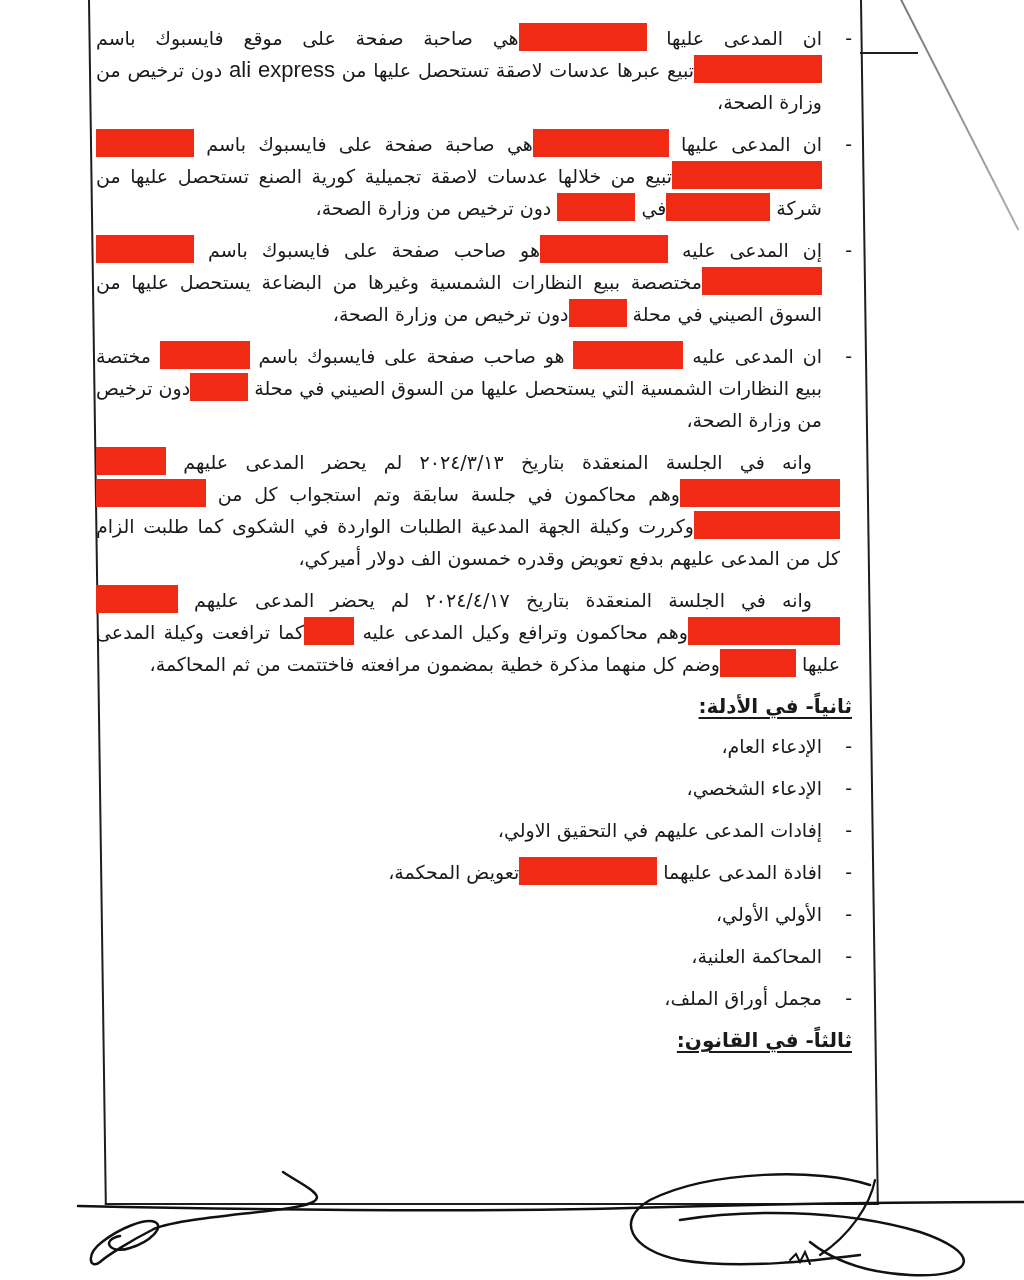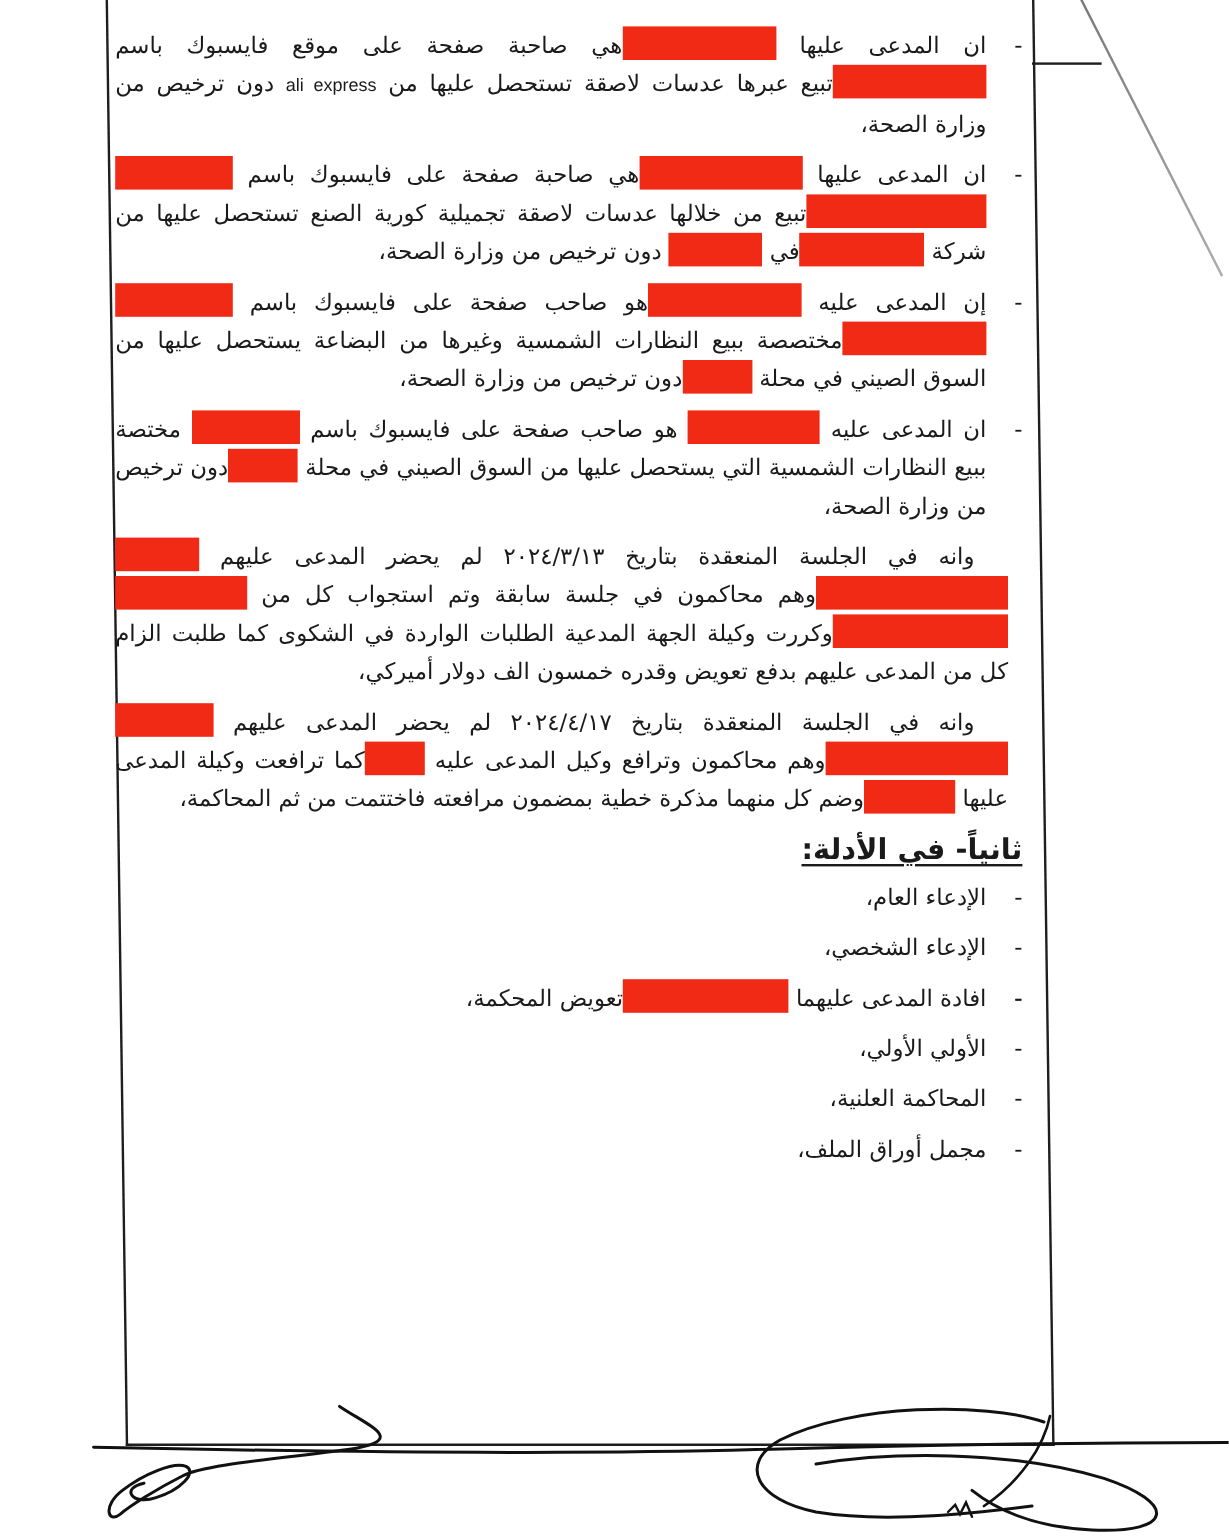--- a/index.html
+++ b/index.html
@@ -74,21 +74,21 @@
     .redact {
       display: inline-block;
       background: #f02a14;
       height: 28px;
       vertical-align: -6px;
     }
     .section-heading {
       font-weight: bold;
       text-decoration: underline;
       text-underline-offset: 4px;
-      font-size: 24px;
+      font-size: 20px;
       margin: 4px 0 8px 0;
     }
     .intro-line {
       text-indent: 28px;
       margin: 0 0 8px 0;
     }
     .evidence-list {
       list-style: none;
       margin: 0;
       padding: 0;
@@ -99,21 +99,21 @@
       margin: 0 0 10px 0;
       line-height: 32px;
     }
     .evidence-list li .dash {
       position: absolute;
       right: 0;
       top: 0;
     }
     .latin {
       font-family: "Liberation Sans", sans-serif;
-      font-size: 15px;
+      font-size: 22px;
       direction: ltr;
       unicode-bidi: embed;
     }
     .signature {
       position: absolute;
       pointer-events: none;
     }
   </style>
 </head>
 <body>
@@ -129,27 +129,28 @@
       <div class="bullet-para"><span class="dash">-</span><span>إن المدعى عليه </span><span class="redact" style="width: 128px; background: rgb(240, 42, 20);"></span><span>هو صاحب صفحة على فايسبوك باسم </span><span class="redact" style="width: 98px; background: rgb(240, 42, 20);"></span><span> </span><span class="redact" style="width: 120px; background: rgb(240, 42, 20);"></span><span>مختصصة ببيع النظارات الشمسية وغيرها من البضاعة يستحصل عليها من السوق الصيني في محلة </span><span class="redact" style="width: 58px; background: rgb(240, 42, 20);"></span><span>دون ترخيص من وزارة الصحة،</span></div>
       <div class="bullet-para"><span class="dash">-</span><span>ان المدعى عليه </span><span class="redact" style="width: 110px; background: rgb(240, 42, 20);"></span><span> هو صاحب صفحة على فايسبوك باسم </span><span class="redact" style="width: 90px; background: rgb(240, 42, 20);"></span><span> مختصة ببيع النظارات الشمسية التي يستحصل عليها من السوق الصيني في محلة </span><span class="redact" style="width: 58px; background: rgb(240, 42, 20);"></span><span>دون ترخيص من وزارة الصحة،</span></div>
       <div class="plain-para"><span>وانه في الجلسة المنعقدة بتاريخ ٢٠٢٤/٣/١٣ لم يحضر المدعى عليهم </span><span class="redact" style="width: 70px; background: rgb(240, 42, 20);"></span><span> </span><span class="redact" style="width: 160px; background: rgb(240, 42, 20);"></span><span>وهم محاكمون في جلسة سابقة وتم استجواب كل من </span><span class="redact" style="width: 110px; background: rgb(240, 42, 20);"></span><span> </span><span class="redact" style="width: 146px; background: rgb(240, 42, 20);"></span><span>وكررت وكيلة الجهة المدعية الطلبات الواردة في الشكوى كما طلبت الزام كل من المدعى عليهم بدفع تعويض وقدره خمسون الف دولار أميركي،</span></div>
       <div class="plain-para"><span>وانه في الجلسة المنعقدة بتاريخ ٢٠٢٤/٤/١٧ لم يحضر المدعى عليهم </span><span class="redact" style="width: 82px; background: rgb(240, 42, 20);"></span><span> </span><span class="redact" style="width: 152px; background: rgb(240, 42, 20);"></span><span>وهم محاكمون وترافع وكيل المدعى عليه </span><span class="redact" style="width: 50px; background: rgb(240, 42, 20);"></span><span>كما ترافعت وكيلة المدعى عليها </span><span class="redact" style="width: 76px; background: rgb(240, 42, 20);"></span><span>وضم كل منهما مذكرة خطية بمضمون مرافعته فاختتمت من ثم المحاكمة،</span></div>
     </div>
 
   <div class="section-heading">ثانياً- في الأدلة:</div>
   <ul class="evidence-list" id="evidence-list">
       <li><span class="dash">-</span><span>الإدعاء العام،</span></li>
       <li><span class="dash">-</span><span>الإدعاء الشخصي،</span></li>
-      <li><span class="dash">-</span></li>
+      <li><span class="dash">-</span><span>إفادات المدعى عليهم في التحقيق الاولي،</span></li>
       <li><span class="dash">-</span><span>افادة المدعى عليهما </span><span class="redact" style="width: 138px; background: rgb(240, 42, 20);"></span><span>تعويض المحكمة،</span></li>
       <li><span class="dash">-</span><span>الأولي الأولي،</span></li>
       <li><span class="dash">-</span><span>المحاكمة العلنية،</span></li>
       <li><span class="dash">-</span><span>مجمل أوراق الملف،</span></li>
     </ul>
 
+  <div class="section-heading">ثالثاً- في القانون:</div>
 </div>
 
 <svg class="signature" style="left:40px; top:1170px;" width="300" height="110" viewBox="0 0 300 110">
   <path d="M243,2 C270,20 300,30 250,38 C200,45 130,50 112,60 C92,70 68,85 60,92 C50,100 45,85 62,72 C80,58 105,48 115,52 C125,57 110,72 90,78 C70,85 60,70 80,66" fill="none" stroke="#111" stroke-width="2.5" stroke-linecap="round"></path>
 </svg>
 
 <svg class="signature" style="left:70px; top:1190px;" width="954" height="30" viewBox="0 0 954 30">
   <path d="M8,16 C200,20 420,22 560,18 C700,14 860,12 954,12" fill="none" stroke="#111" stroke-width="2.5" stroke-linecap="round"></path>
 </svg>
 

